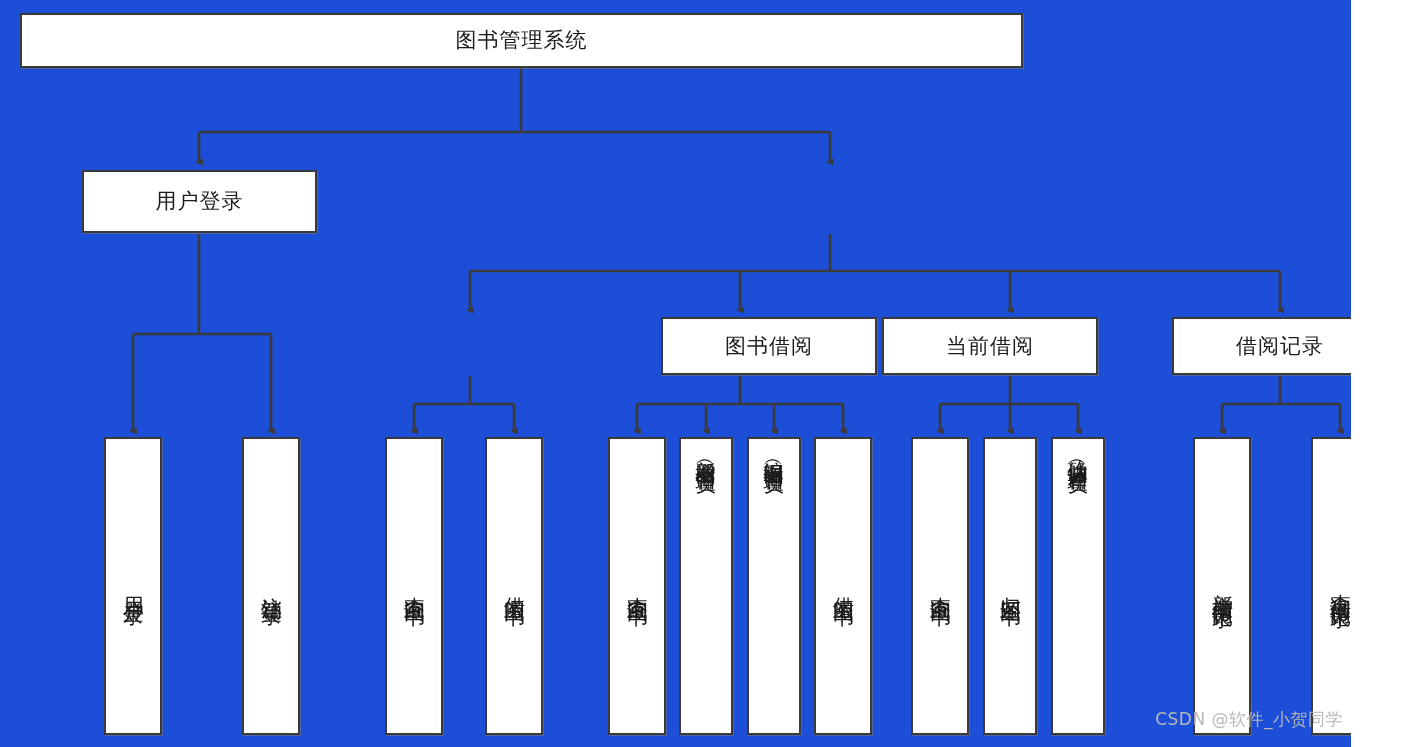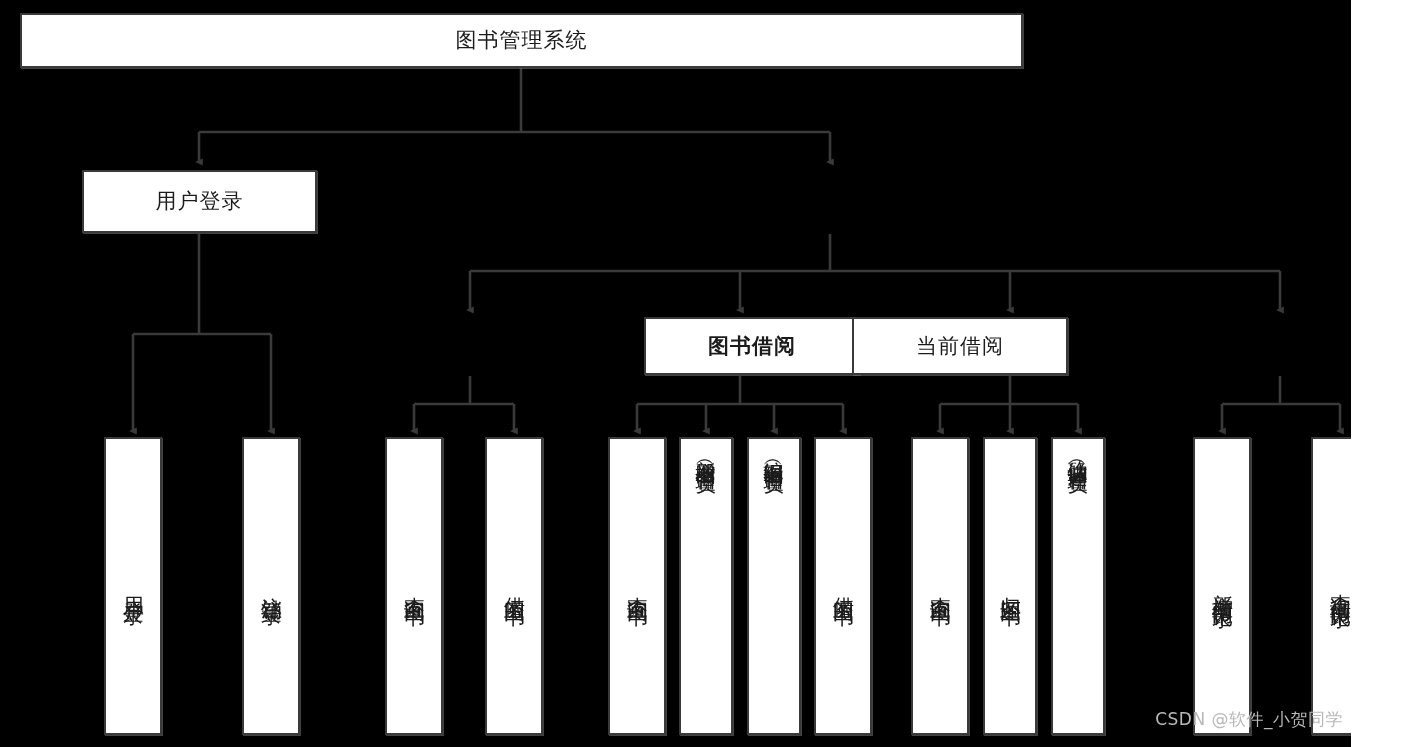--- a/index.html
+++ b/index.html
@@ -8,21 +8,21 @@
     padding: 0;
     background: #ffffff;
   }
   body {
     font-family: "DejaVu Sans", "Liberation Sans", sans-serif;
   }
   #diagram-root {
     position: relative;
     width: 1351px;
     height: 747px;
-    background: #000000;
+    background: #1d4ed8;
     overflow: hidden;
   }
   #connector-layer {
     position: absolute;
     left: 0;
     top: 0;
     width: 1405px;
     height: 747px;
     pointer-events: none;
   }
@@ -139,28 +139,31 @@
   <div class="node horiz" style="left:20px; top:13px; width:1003px; height:55px;">
     <span class="node-label">图书管理系统</span>
   </div>
 
   <div class="node horiz" style="left:82px; top:170px; width:235px; height:63px;">
     <span class="node-label">用户登录</span>
   </div>
 
 
 
-  <div class="node horiz" style="left:644px; top:317px; width:216px; height:58px;font-weight:bold;">
+  <div class="node horiz" style="left:661px; top:317px; width:216px; height:58px;">
     <span class="node-label">图书借阅</span>
   </div>
 
-  <div class="node horiz" style="left:852px; top:317px; width:216px; height:58px;">
+  <div class="node horiz" style="left:882px; top:317px; width:216px; height:58px;">
     <span class="node-label">当前借阅</span>
   </div>
 
+  <div class="node horiz" style="left:1172px; top:317px; width:216px; height:58px;">
+    <span class="node-label">借阅记录</span>
+  </div>
 
   <div class="node vert centered" style="left:104px; top:437px; width:58px; height:298px;">
     <span class="node-label">用户登录</span>
   </div>
 
   <div class="node vert centered" style="left:242px; top:437px; width:58px; height:298px;">
     <span class="node-label">注销登录</span>
   </div>
 
   <div class="node vert centered" style="left:385px; top:437px; width:58px; height:298px;">

